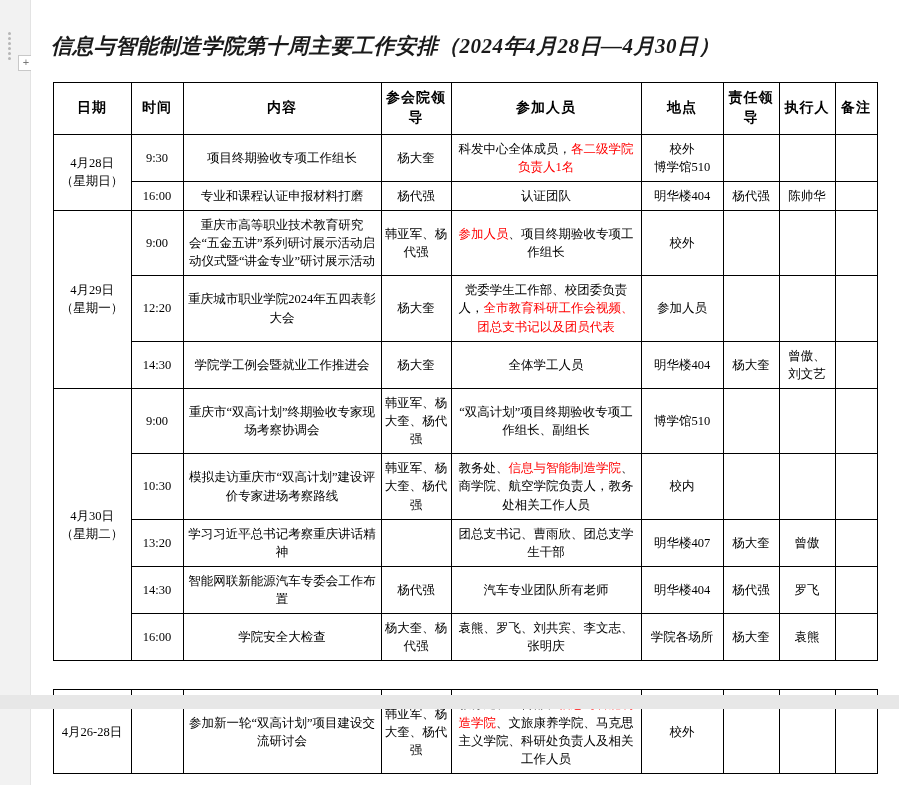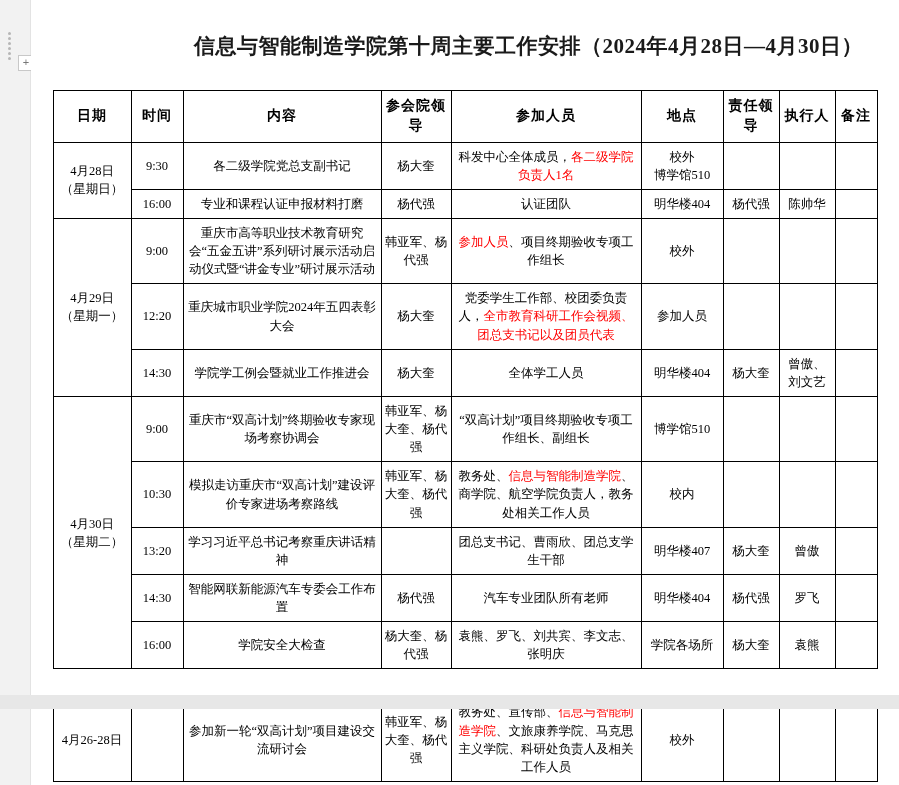--- a/index.html
+++ b/index.html
@@ -77,29 +77,30 @@
     width: 868px;
     height: 785px;
     background: #ffffff;
   }
 
   .doc-title {
     font-family: "Liberation Serif", serif;
     font-weight: bold;
     font-size: 21px;
     color: #1a1a1a;
-    text-align: right;
+    text-align: left;
     letter-spacing: 0.5px;
     padding: 32px 36px 14px 20px;
     white-space: nowrap;
+    font-style: italic;
   }
 
   table.sched {
     border-collapse: collapse;
-    margin: 16px auto;
+    margin: 8px auto;
     width: 824px;
     table-layout: fixed;
   }
   table.sched td, table.sched th {
     border: 1px solid #000;
     font-size: 12.5px;
     line-height: 1.45;
     text-align: center;
     vertical-align: middle;
     padding: 5px 3px;
@@ -215,21 +216,21 @@
         <th>地点</th>
         <th>责任领导</th>
         <th>执行人</th>
         <th>备注</th>
       </tr>
     </thead>
     <tbody id="sched-body">
         <tr>
           <td class="cell-date" rowspan="2">4月28日<br>（星期日）</td>
           <td>9:30</td>
-          <td class="content-cell">各二级学院党总支副书记</td>
+          <td class="content-cell">项目终期验收专项工作组长</td>
           <td>杨大奎</td>
           <td><span>科发中心全体成员，</span><span class="hl">各二级学院负责人1名</span></td>
           <td>校外<br>博学馆510</td>
           <td></td>
           <td></td>
           <td></td>
         </tr>
         <tr>
           <td>16:00</td>
           <td class="content-cell">专业和课程认证申报材料打磨</td>

